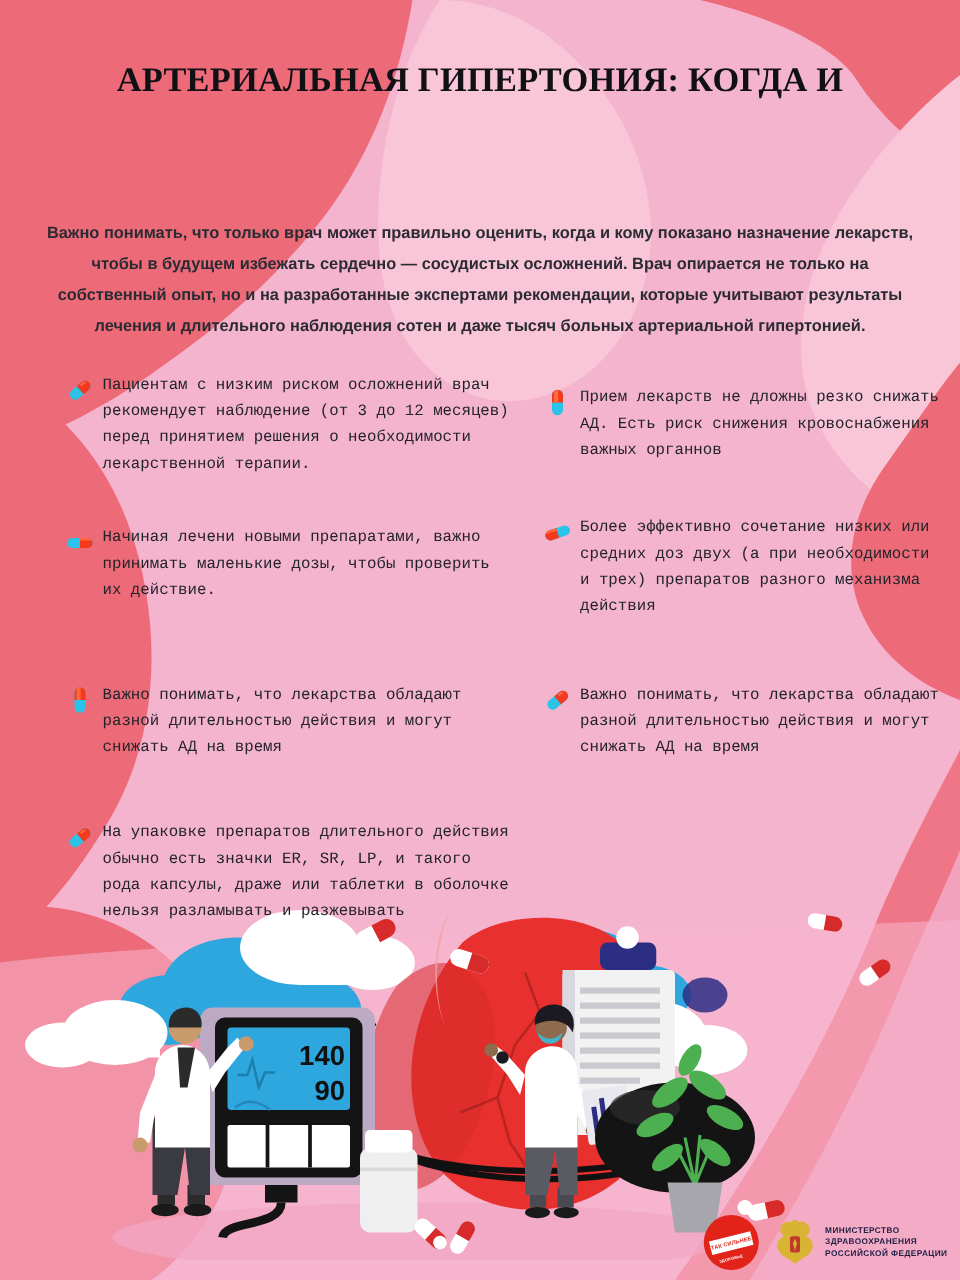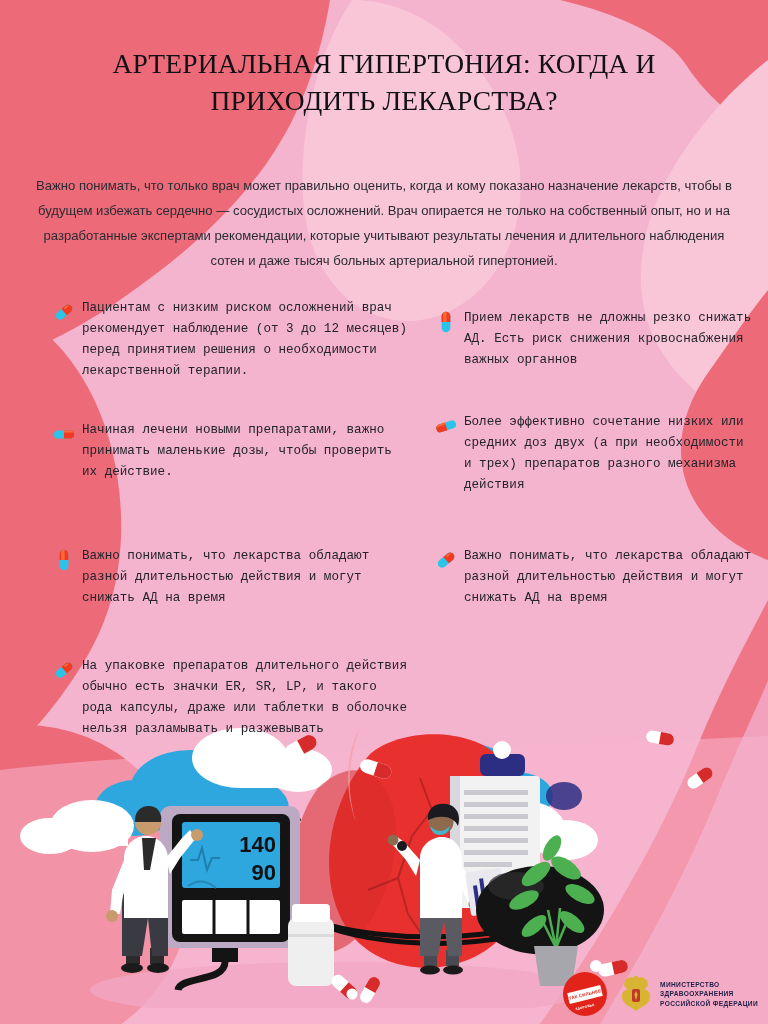--- a/index.html
+++ b/index.html
@@ -12,37 +12,38 @@
 
   
   .bg-layer{position:absolute;inset:0;overflow:hidden;}
   .bg-layer svg{position:absolute;inset:0;width:768px;height:1024px;display:block;}
 
   
   .title{
     position:absolute;top:46px;left:64px;width:640px;
     text-align:center;
     font-family:"Liberation Serif","DejaVu Serif",serif;
-    font-weight:400;
+    font-weight:700;
     font-size:27.5px;
     line-height:1.33;
     letter-spacing:.2px;
     color:#111014;
     z-index:5;
   }
   .title div{white-space:nowrap;}
 
   
   .intro{
     position:absolute;top:160px;left:36px;width:696px;
     text-align:center;
     font-size:13.1px;
     line-height:1.92;
     color:#2B2B33;
     z-index:5;
+    font-weight:bold;
   }
 
   
   .cols{position:absolute;top:298px;left:0;width:768px;height:470px;z-index:5;font-family:Liberation Mono, monospace;}
   .col{position:absolute;top:0;}
   .col-left{left:52px;width:355px;}
   .col-right{left:434px;width:320px;}
 
   .bullet{position:relative;display:flex;align-items:flex-start;}
   .bullet .txt{
@@ -96,21 +97,20 @@
 
       <path d="M768,600 L768,1024 L540,1024 C600,940 660,840 700,740 C725,680 750,635 768,600 Z" fill="#ED6B79" opacity="0.85"></path>
       <path d="M768,680 L768,1024 L600,1024 C645,950 690,865 720,790 C740,742 757,708 768,680 Z" fill="#F2A7C3" opacity="0.9"></path>
 
       <path d="M0,770 C180,748 420,752 768,736 L768,1024 L0,1024 Z" fill="#F5B4CE" opacity="0.55"></path>
     </svg>
   </div>
 
   <div class="title">
     <div>АРТЕРИАЛЬНАЯ ГИПЕРТОНИЯ: КОГДА И</div>
-    <div>ПРИХОДИТЬ ЛЕКАРСТВА?</div>
   </div>
 
   <p class="intro">Важно понимать, что только врач может правильно оценить, когда и кому показано назначение лекарств, чтобы в будущем избежать сердечно — сосудистых осложнений. Врач опирается не только на собственный опыт, но и на разработанные экспертами рекомендации, которые учитывают результаты лечения и длительного наблюдения сотен и даже тысяч больных артериальной гипертонией.</p>
 
   <div class="cols">
 
     <div class="col col-left">
 
       <div class="bullet" style="position:absolute;top:0;width:355px;">
         <span class="pill">

